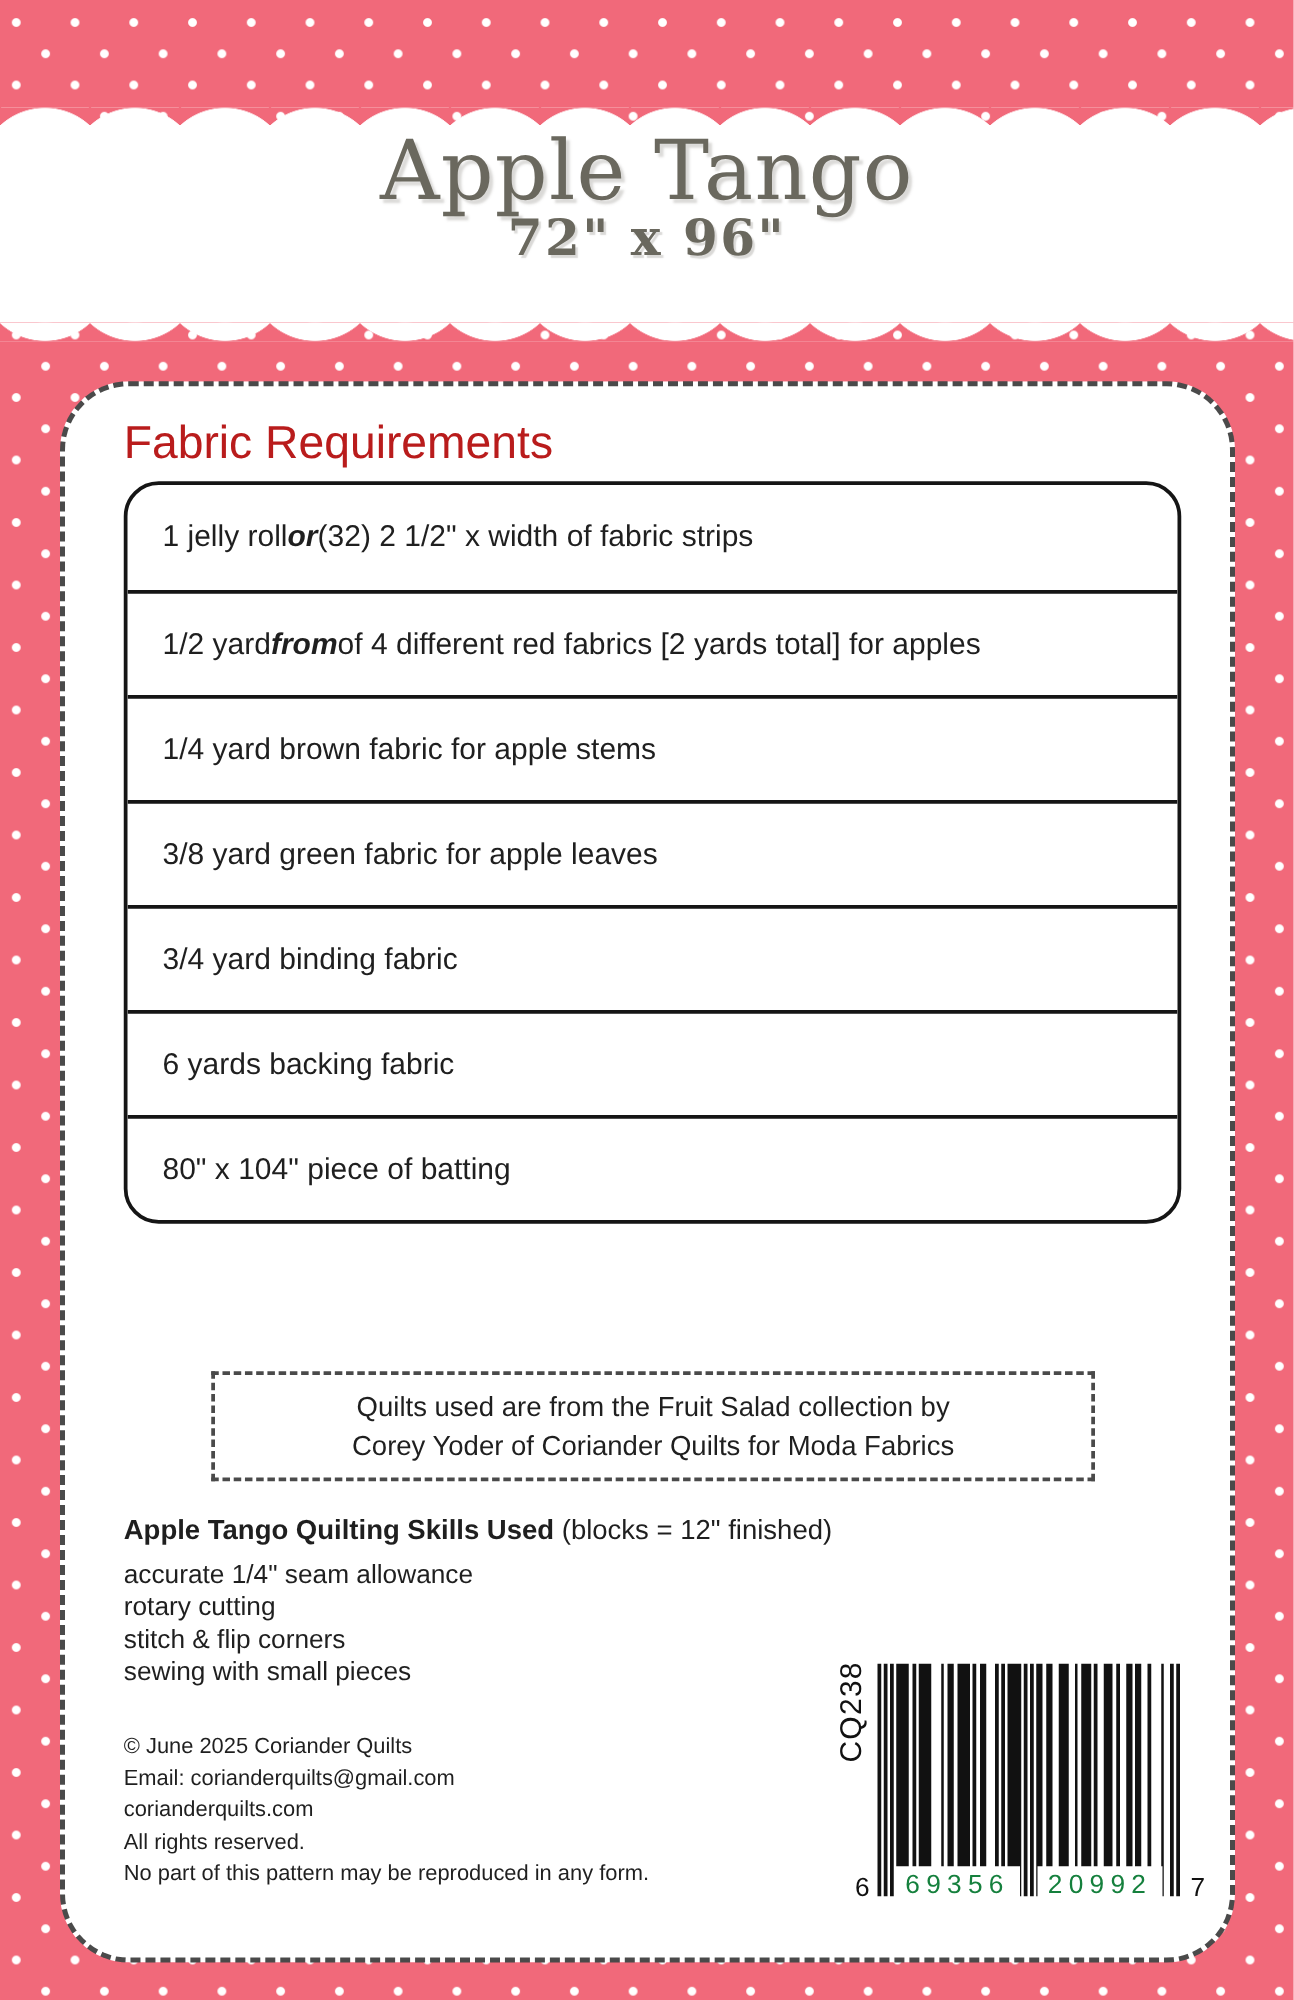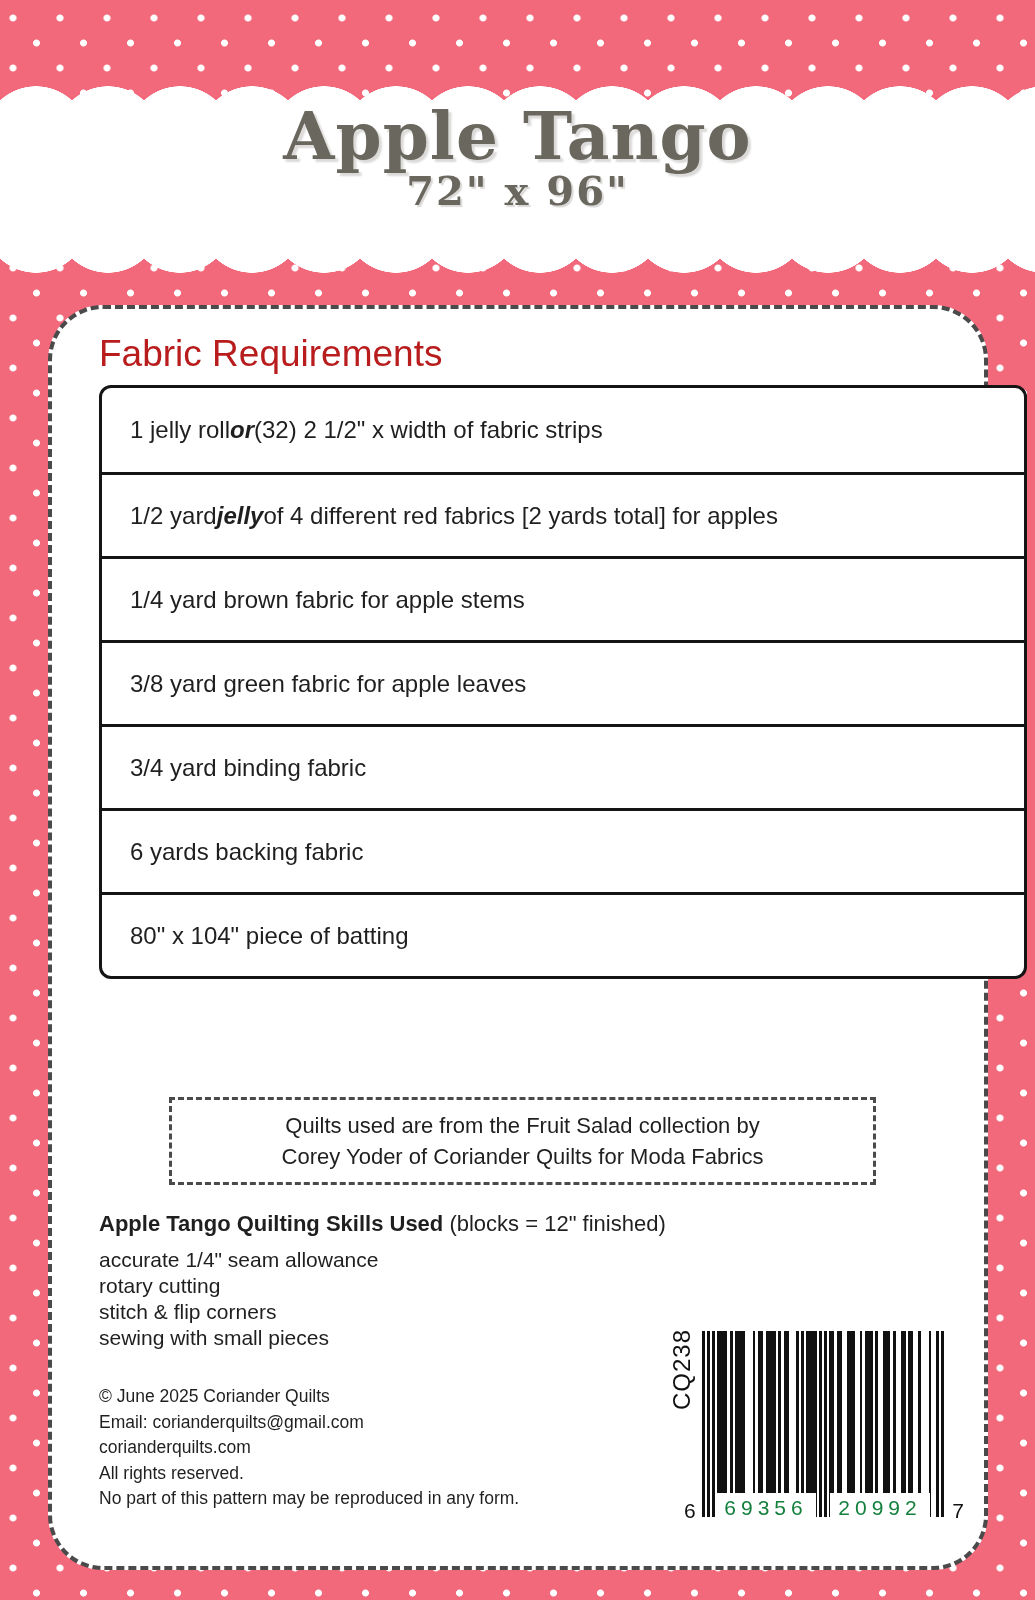--- a/index.html
+++ b/index.html
@@ -23,41 +23,41 @@
     background-image:radial-gradient(circle 53px at 36px 53px, #ffffff 0 52.5px, rgba(255,255,255,0) 53px);
     background-size:72px 14px;
   }
   .white-band { position:absolute; top:100px; left:0; right:0; height:158px; background:#ffffff; text-align:center; }
   .scallop-bottom {
     top:258px; height:15px;
     background-image:radial-gradient(circle 53px at 36px -38px, #ffffff 0 52.5px, rgba(255,255,255,0) 53px);
     background-size:72px 15px;
   }
   .title {
-    font-family:"DejaVu Serif", serif; font-weight:700;
+    font-family:"DejaVu Serif", serif; font-weight:400;
     font-size:66px; line-height:1.05; color:#6a685e; letter-spacing:1px;
     padding-top:2px;
     text-shadow:3px 3px 2px rgba(106,104,94,0.25);
   }
   .subtitle {
     font-family:"DejaVu Serif", serif; font-weight:900;
     font-size:40px; line-height:1; color:#6a685e; letter-spacing:2px;
     text-shadow:2px 2px 1px rgba(106,104,94,0.25);
   }
 
   
   .main-box {
     position:absolute; left:48px; top:305px; width:940px; height:1265px;
     background:#ffffff; border:4px dashed #4a4a4a; border-radius:55px;
   }
   .fr-heading { position:absolute; left:47px; top:24px; font-size:37px; font-weight:400; color:#b91c1c; }
 
   .fr-table {
-    position:absolute; left:47px; top:76px; width:928px;
-    border:3px solid #151515; border-radius:12px; overflow:hidden; background:#fff;
+    position:absolute; left:47px; top:76px; width:846px;
+    border:3px solid #151515; border-radius:28px; overflow:hidden; background:#fff;
   }
   .frow {
     height:84px; display:flex; align-items:center;
     padding-left:28px; font-size:24px; white-space:nowrap;
   }
   .frow + .frow { border-top:3px solid #151515; }
   .emph { font-weight:700; font-style:italic; }
 
   .note-box {
     position:absolute; left:117px; top:788px; width:707px; height:88px;
@@ -109,21 +109,21 @@
     <div class="fr-heading">Fabric Requirements</div>
 
     <div class="fr-table">
       <div class="frow">
           <span>1 jelly roll </span>
           <span class="emph">or</span>
           <span> (32) 2 1/2" x width of fabric strips</span>
         </div>
       <div class="frow">
           <span>1/2 yard </span>
-          <span class="emph">jelly</span>
+          <span class="emph">from</span>
           <span> of 4 different red fabrics [2 yards total] for apples</span>
         </div>
       <div class="frow">
           <span>1/4 yard brown fabric for apple stems</span>
         </div>
       <div class="frow">
           <span>3/8 yard green fabric for apple leaves</span>
         </div>
       <div class="frow">
           <span>3/4 yard binding fabric</span>

